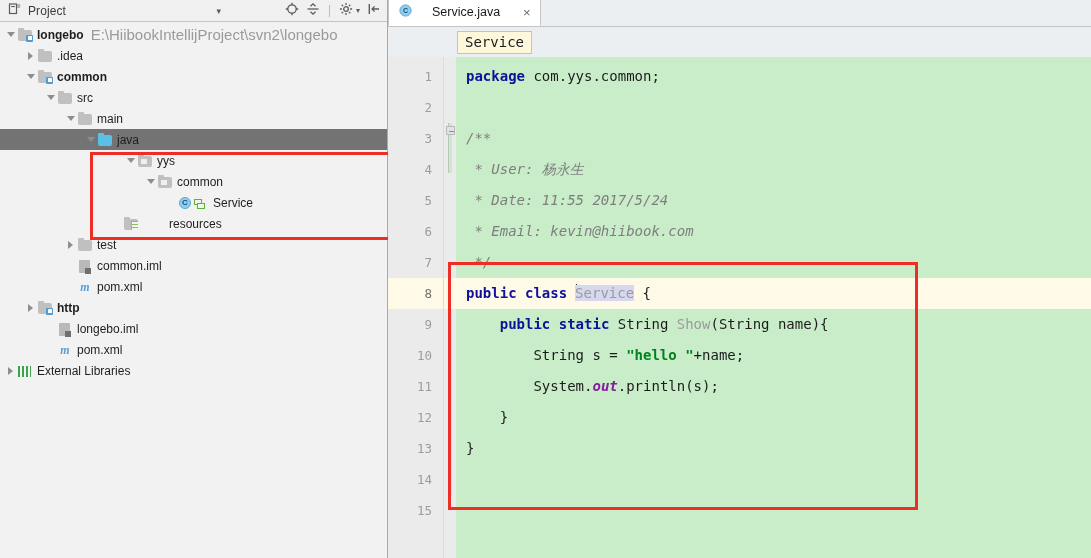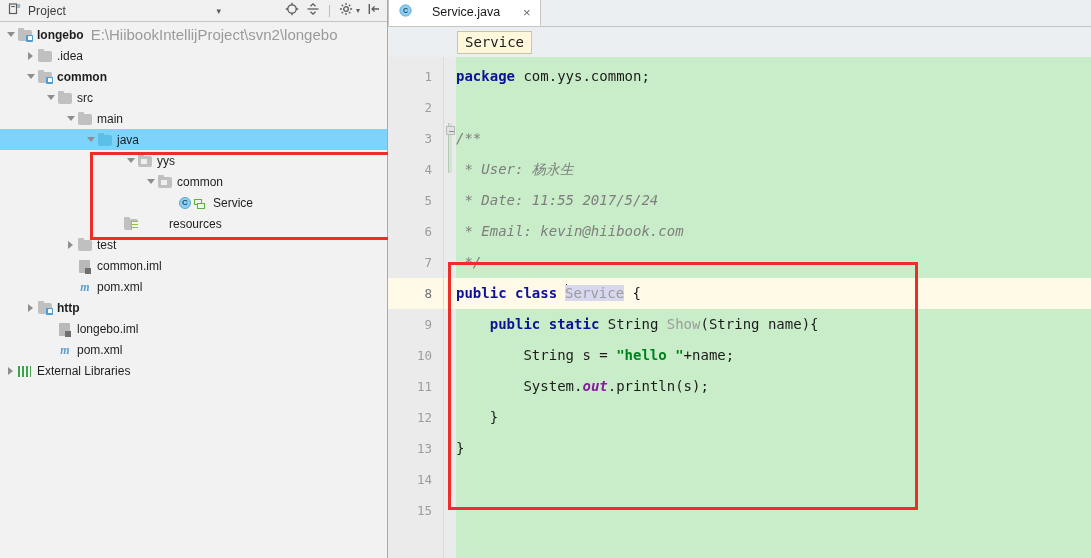--- a/index.html
+++ b/index.html
@@ -41,21 +41,21 @@
   
   #tree {
     flex:1; overflow:hidden; padding-top:2px;
     background:#f2f2f2;
   }
   .row {
     height:21px; display:flex; align-items:center;
     white-space:nowrap; font-size:12px; color:#1e1e1e;
     padding-right:4px;
   }
-  .row.selected { background:#7dd3fc; }
+  .row.selected { background:#737373; }
   .row .tw {
     width:13px; min-width:13px; height:21px;
     display:flex; align-items:center; justify-content:center;
   }
   .row .lbl { margin-left:4px; }
   .row .lbl.bold { font-weight:bold; }
   .row .sub { margin-left:7px; color:#9a9a9a; font-size:15px; }
 
   
   .tri-r, .tri-d { width:0;height:0; }
@@ -124,21 +124,21 @@
   .fold-line { height:31px; position:relative; }
   .fold-line.active { background:#fffae8; }
   .fold-mark { position:absolute; left:2px; top:10px; width:9px; height:9px; border:1px solid #b9b9b9; background:#e3e3e3; }
   .fold-mark:after { content:""; position:absolute; left:1.5px; top:3.5px; width:5px; height:1px; background:#8b8b8b; }
   .fold-bar { position:absolute; left:4px; width:4px; background:#cfe6cf; border-left:1px solid #b9c9b9;}
 
   #code {
     flex:1; position:relative; padding-top:4px; background:#c9ecc9;
     font-family:"DejaVu Sans Mono", monospace; font-size:14px;
   }
-  .cl { height:31px; line-height:31px; white-space:pre; color:#1c1c1c; }
+  .cl { height:31px; line-height:31px; padding-left:10px; white-space:pre; color:#1c1c1c; }
   .cl.active { background:#fffae8; }
   .kw   { color:#0e109a; font-weight:bold; }
   .str  { color:#00821f; font-weight:bold; }
   .cmt  { color:#7e7e7e; font-style:italic; }
   .meth { color:#9b9b9b; }
   .fld  { color:#871b9e; font-style:italic; font-weight:bold; }
   .ident-hl { background:#d7d7f0; }
   .caret { display:inline-block; width:0; border-left:1.5px solid #2b2b2b; height:17px; vertical-align:-3px; margin-right:-1.5px;}
 
   #code-box { position:absolute; border:3px solid #ee2d27; pointer-events:none; }

